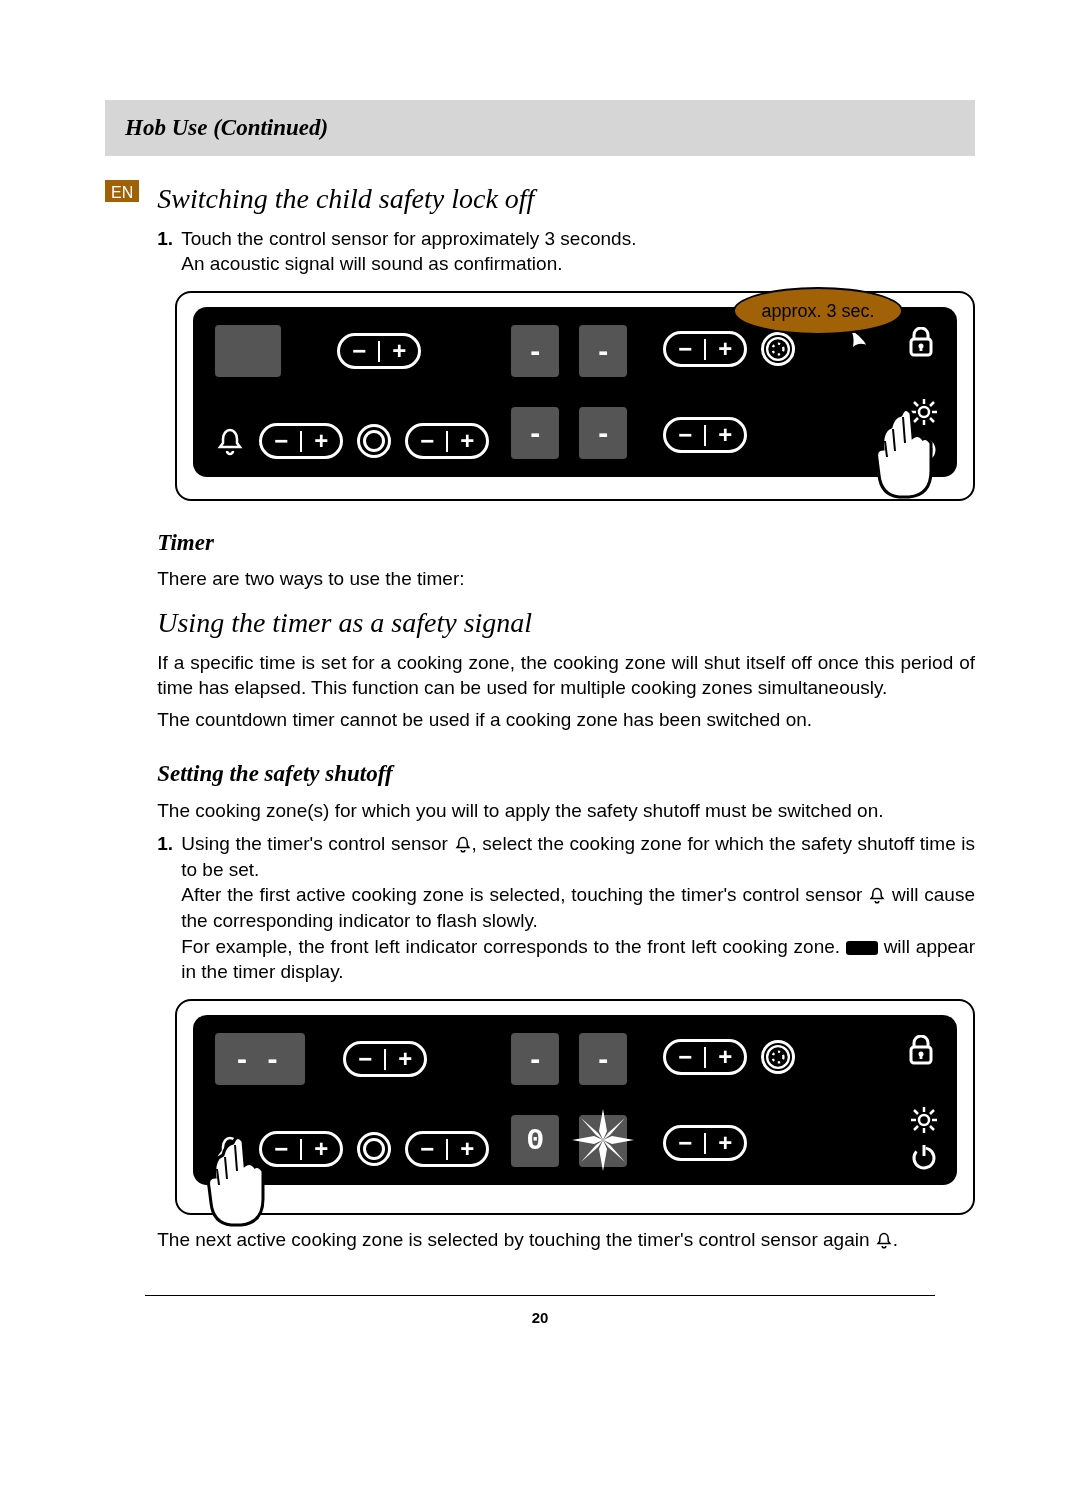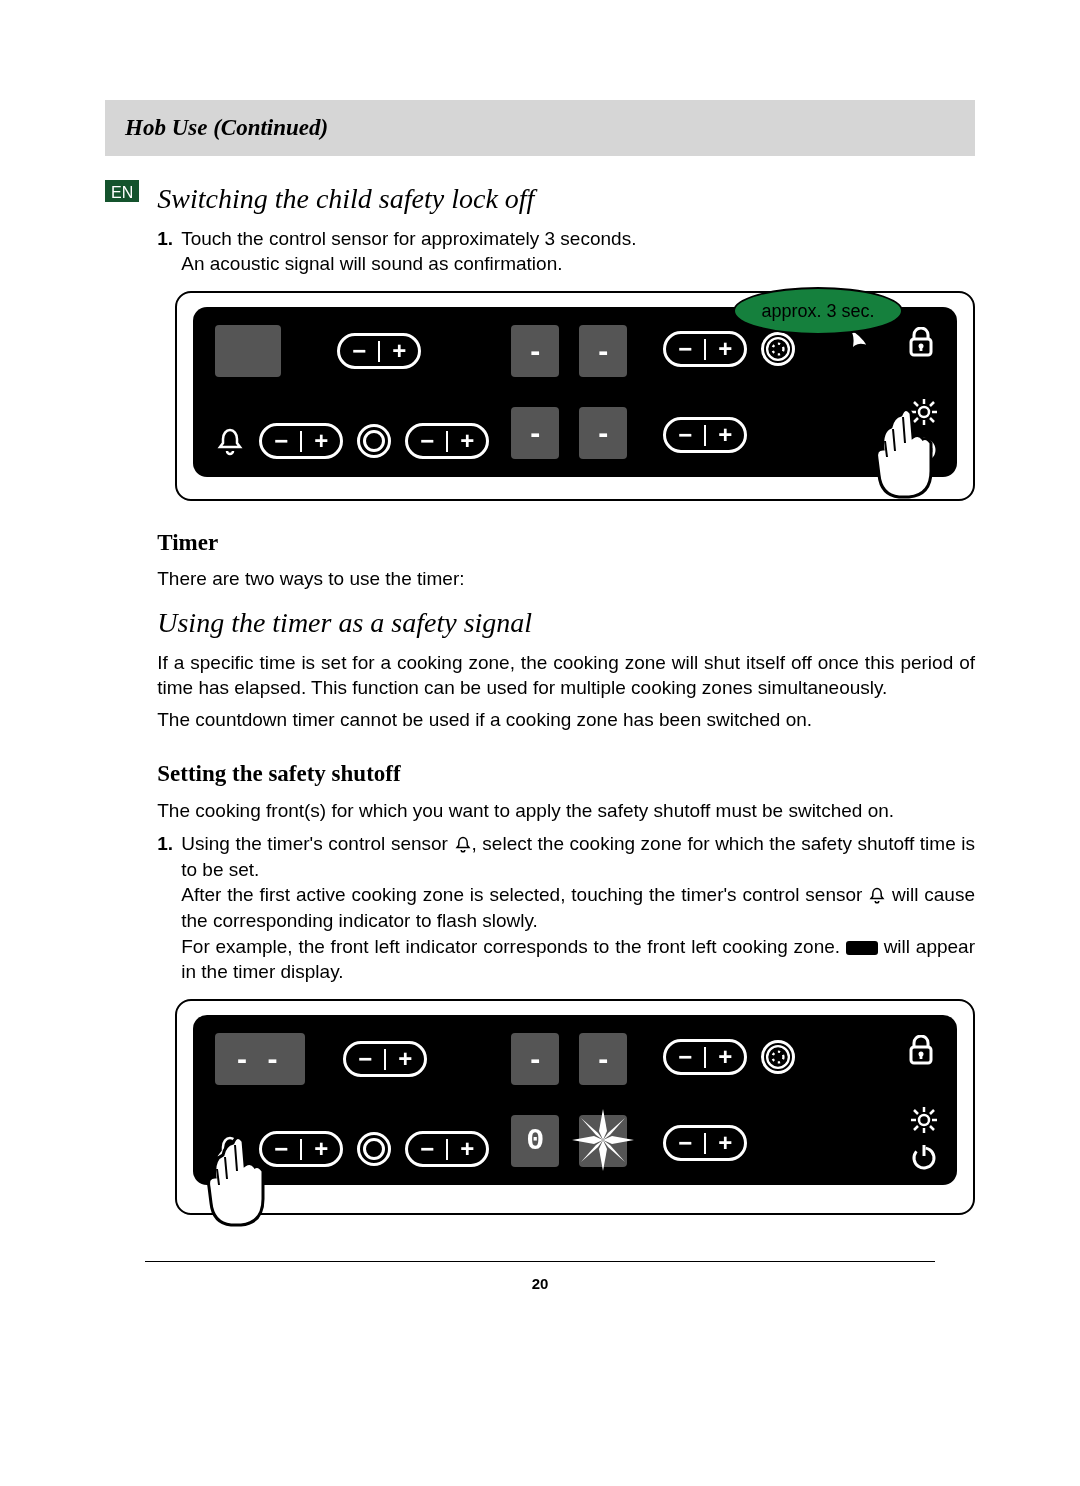--- a/index.html
+++ b/index.html
@@ -23,38 +23,39 @@
   }
   .title-bar h1 {
     font-family: Georgia, 'Times New Roman', serif;
     font-style: italic;
     font-weight: bold;
     font-size: 23px;
     color: #000;
   }
   .content-row { display: flex; }
   .lang-badge {
-    background: #14532d;
+    background: #a16207;
     color: #fff;
     font-size: 16px;
     padding: 2px 6px;
     height: 22px;
     margin-right: 18px;
     flex: 0 0 auto;
   }
   .main { flex: 1 1 auto; }
   h2.serif-italic {
     font-family: Georgia, 'Times New Roman', serif;
     font-style: italic;
     font-weight: normal;
     font-size: 28px;
     margin-bottom: 8px;
   }
   h2.serif-bold-italic {
     font-family: Georgia, 'Times New Roman', serif;
+    font-style: italic;
     font-weight: bold;
     font-size: 23px;
     margin-bottom: 8px;
     margin-top: 26px;
   }
   .section-indent { margin-left: 0; }
   ol.num { list-style: none; padding: 0; margin: 0 0 12px 0; }
   ol.num li { display: flex; margin-bottom: 6px; }
   ol.num .num-label { flex: 0 0 24px; font-weight: bold; }
   ol.num .num-body { flex: 1; }
@@ -114,21 +115,21 @@
   }
   .double-circle::after {
     content: ""; width: 16px; height: 16px; border: 3px solid #fff; border-radius: 50%;
   }
   .bell-svg { width: 30px; height: 30px; }
   .lock-svg { width: 28px; height: 32px; }
   .bright-svg { width: 30px; height: 30px; }
   .speech-bubble {
     position: absolute;
     top: -6px; right: 70px;
-    background: #15803d;
+    background: #a16207;
     border: 2px solid #000;
     border-radius: 50%;
     width: 170px; height: 48px;
     display: flex; align-items: center; justify-content: center;
     font-size: 18px;
     z-index: 5;
   }
   .speech-tail {
     position: absolute;
     top: 34px; right: 96px;
@@ -295,21 +296,21 @@
     <div class="section-indent">
       <h2 class="serif-bold-italic">Timer</h2>
       <p>There are two ways to use the timer:</p>
 
       <h2 class="serif-italic" style="margin-top:12px;">Using the timer as a safety signal</h2>
       <p style="text-align:justify;">If a specific time is set for a cooking zone, the cooking zone will shut itself off once this period of time has elapsed. This function can be used for multiple cooking zones simultaneously.</p>
 
       <p>The countdown timer cannot be used if a cooking zone has been switched on.</p>
 
       <h2 class="serif-bold-italic">Setting the safety shutoff</h2>
-      <p>The cooking front(s) for which you want to apply the safety shutoff must be switched on.</p>
+      <p>The cooking zone(s) for which you will to apply the safety shutoff must be switched on.</p>
 
       <ol class="num" style="margin-top:8px;">
         <li>
           <span class="num-label">1.</span>
           <span class="num-body" style="text-align:justify;">
             <span>Using the timer's control sensor </span><svg class="bell-icon-inline" viewBox="0 0 30 30">
                 <path d="M15 4 a7 9 0 0 1 7 9 v4 l3 4 H5 l3 -4 v-4 a7 9 0 0 1 7 -9 Z M12 25 a3 3 0 0 0 6 0" fill="none" stroke="#000" stroke-width="2.5"></path>
               </svg><span>, select the cooking zone for which the safety shutoff time is to be set.</span><br>
             <span>After the first active cooking zone is selected, touching the timer's control sensor </span><svg class="bell-icon-inline" viewBox="0 0 30 30">
                 <path d="M15 4 a7 9 0 0 1 7 9 v4 l3 4 H5 l3 -4 v-4 a7 9 0 0 1 7 -9 Z M12 25 a3 3 0 0 0 6 0" fill="none" stroke="#000" stroke-width="2.5"></path>
@@ -417,19 +418,24 @@
             </svg>
           </div>
         </div>
 
         <svg class="hand-overlay-left" width="64" height="98" viewBox="0 0 64 98">
           <path d="M28 10 q4 -10 10 -2 l2 24 q6 -4 10 2 q4 -2 8 4 v28 q0 24 -22 26 h-10 q-18 -2 -20 -22 l-2 -16 q-2 -10 6 -10 q-2 -18 8 -22 q2 -10 10 -12 Z" fill="#fff" stroke="#000" stroke-width="3"></path>
           <path d="M30 12 l2 26 M20 24 l2 22 M12 36 l2 16" fill="none" stroke="#000" stroke-width="2"></path>
         </svg>
       </div>
 
+      <p style="margin-top:12px;">
+        <span>The next active cooking zone is selected by touching the timer's control sensor again </span><svg class="bell-icon-inline" viewBox="0 0 30 30">
+            <path d="M15 4 a7 9 0 0 1 7 9 v4 l3 4 H5 l3 -4 v-4 a7 9 0 0 1 7 -9 Z M12 25 a3 3 0 0 0 6 0" fill="none" stroke="#000" stroke-width="2.5"></path>
+          </svg><span>.</span>
+      </p>
     </div>
 
   </div>
 </div>
 
 <hr class="footer-rule">
 <div class="page-num">20</div>
 
 </body></html>

